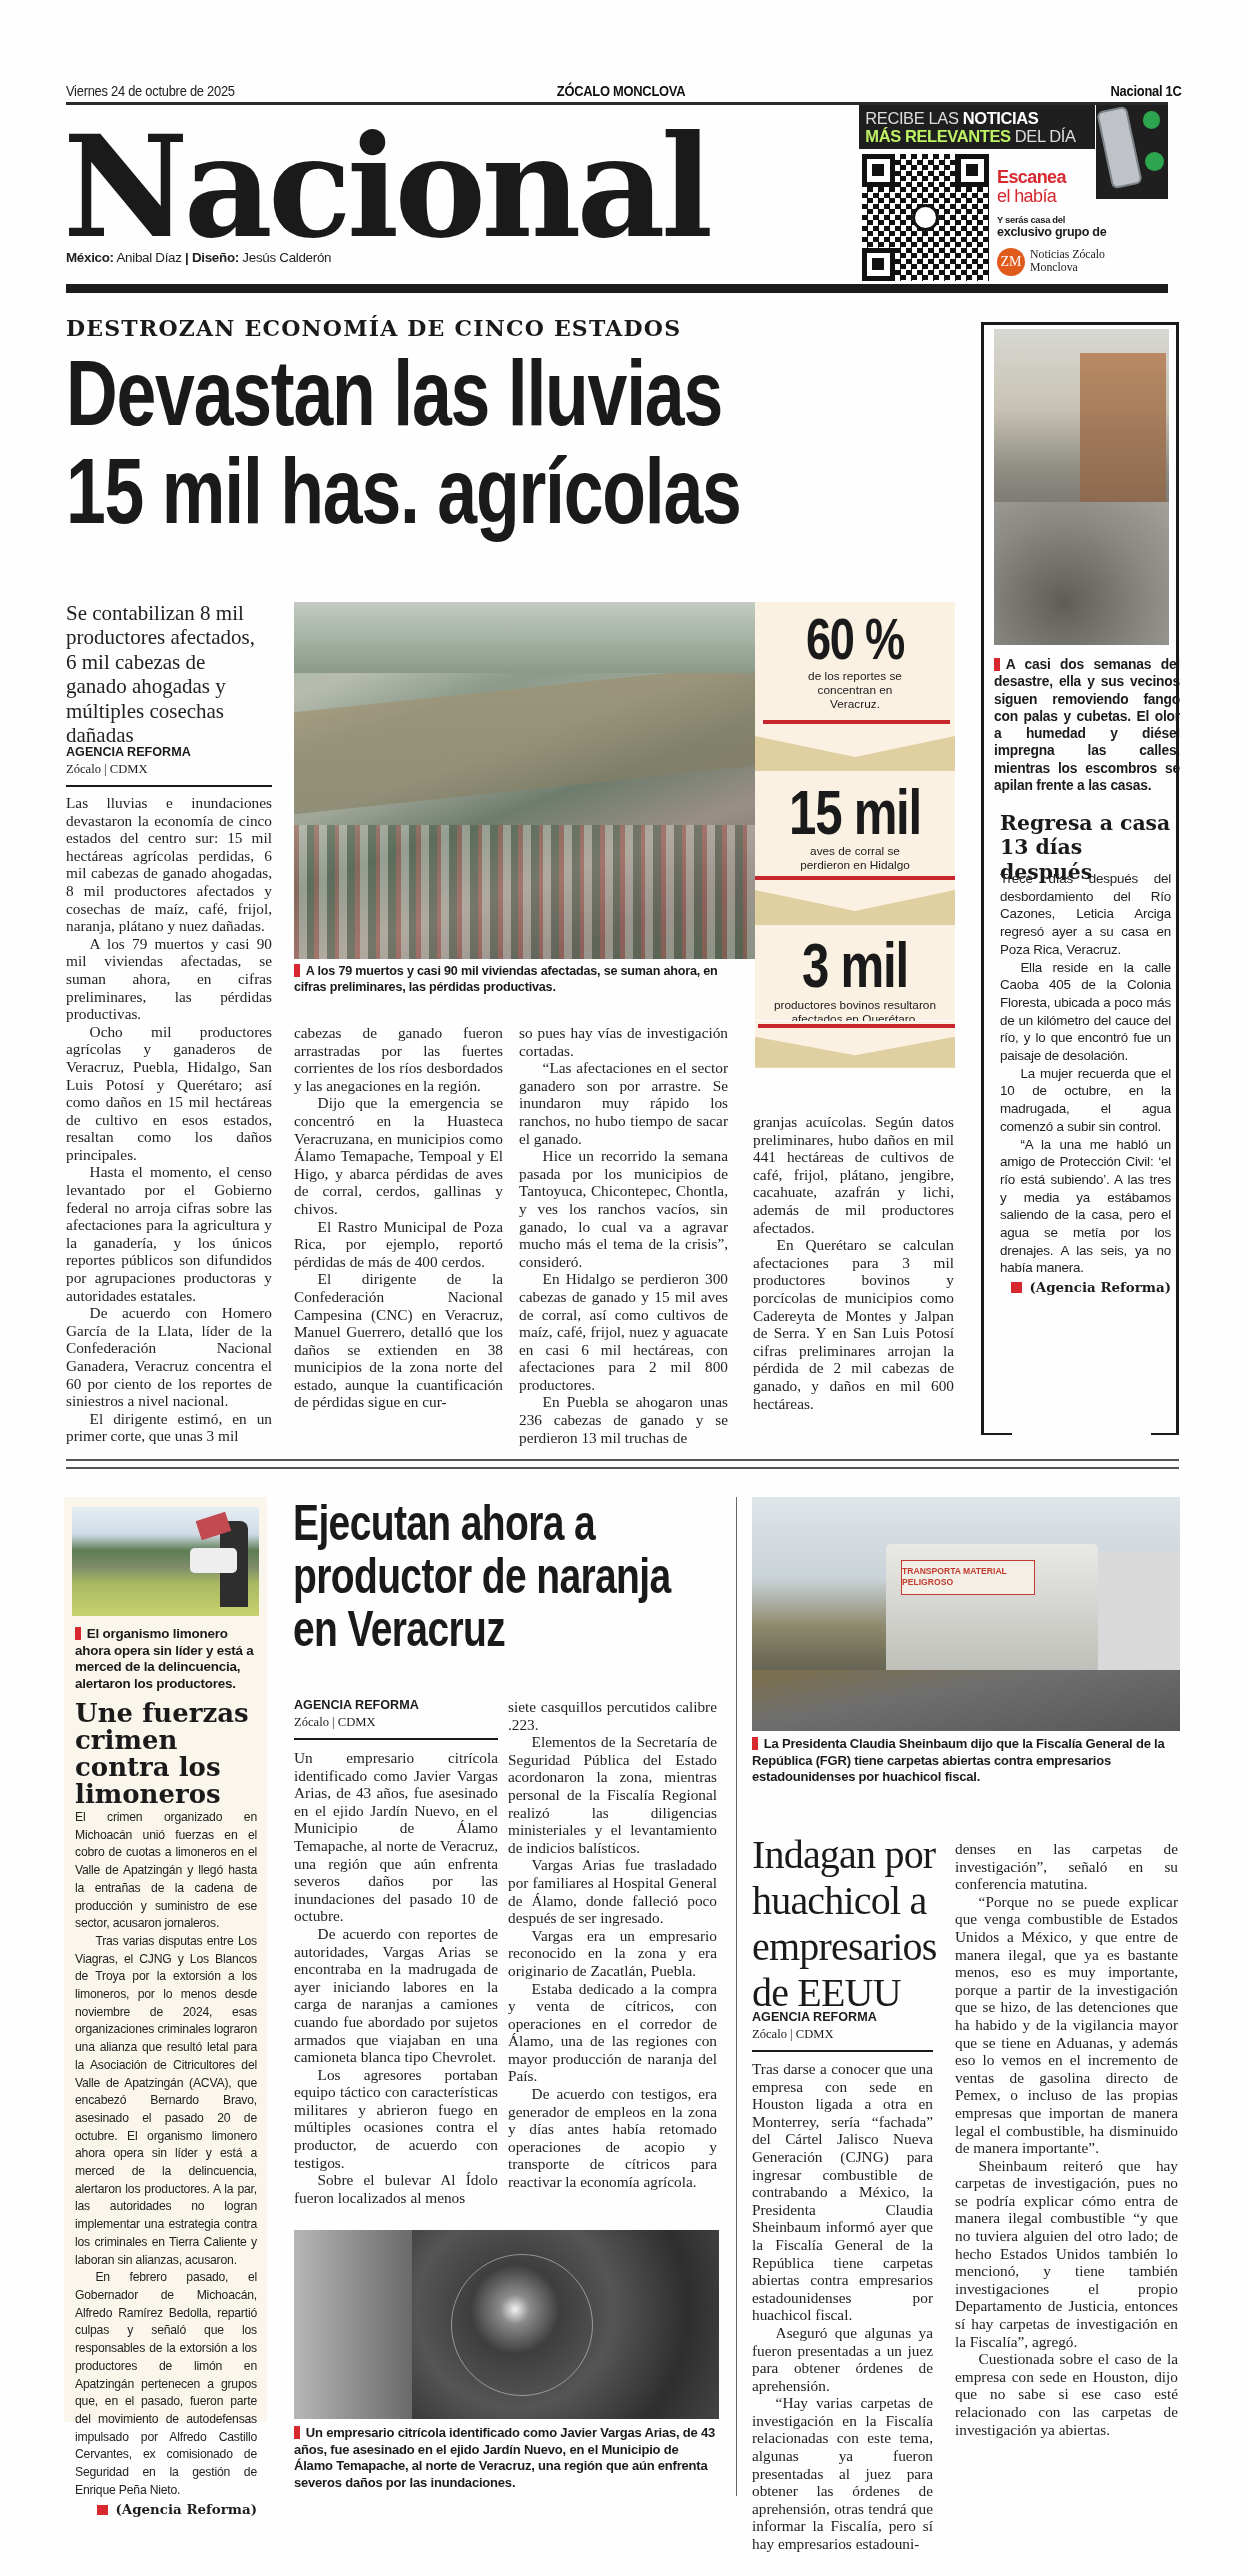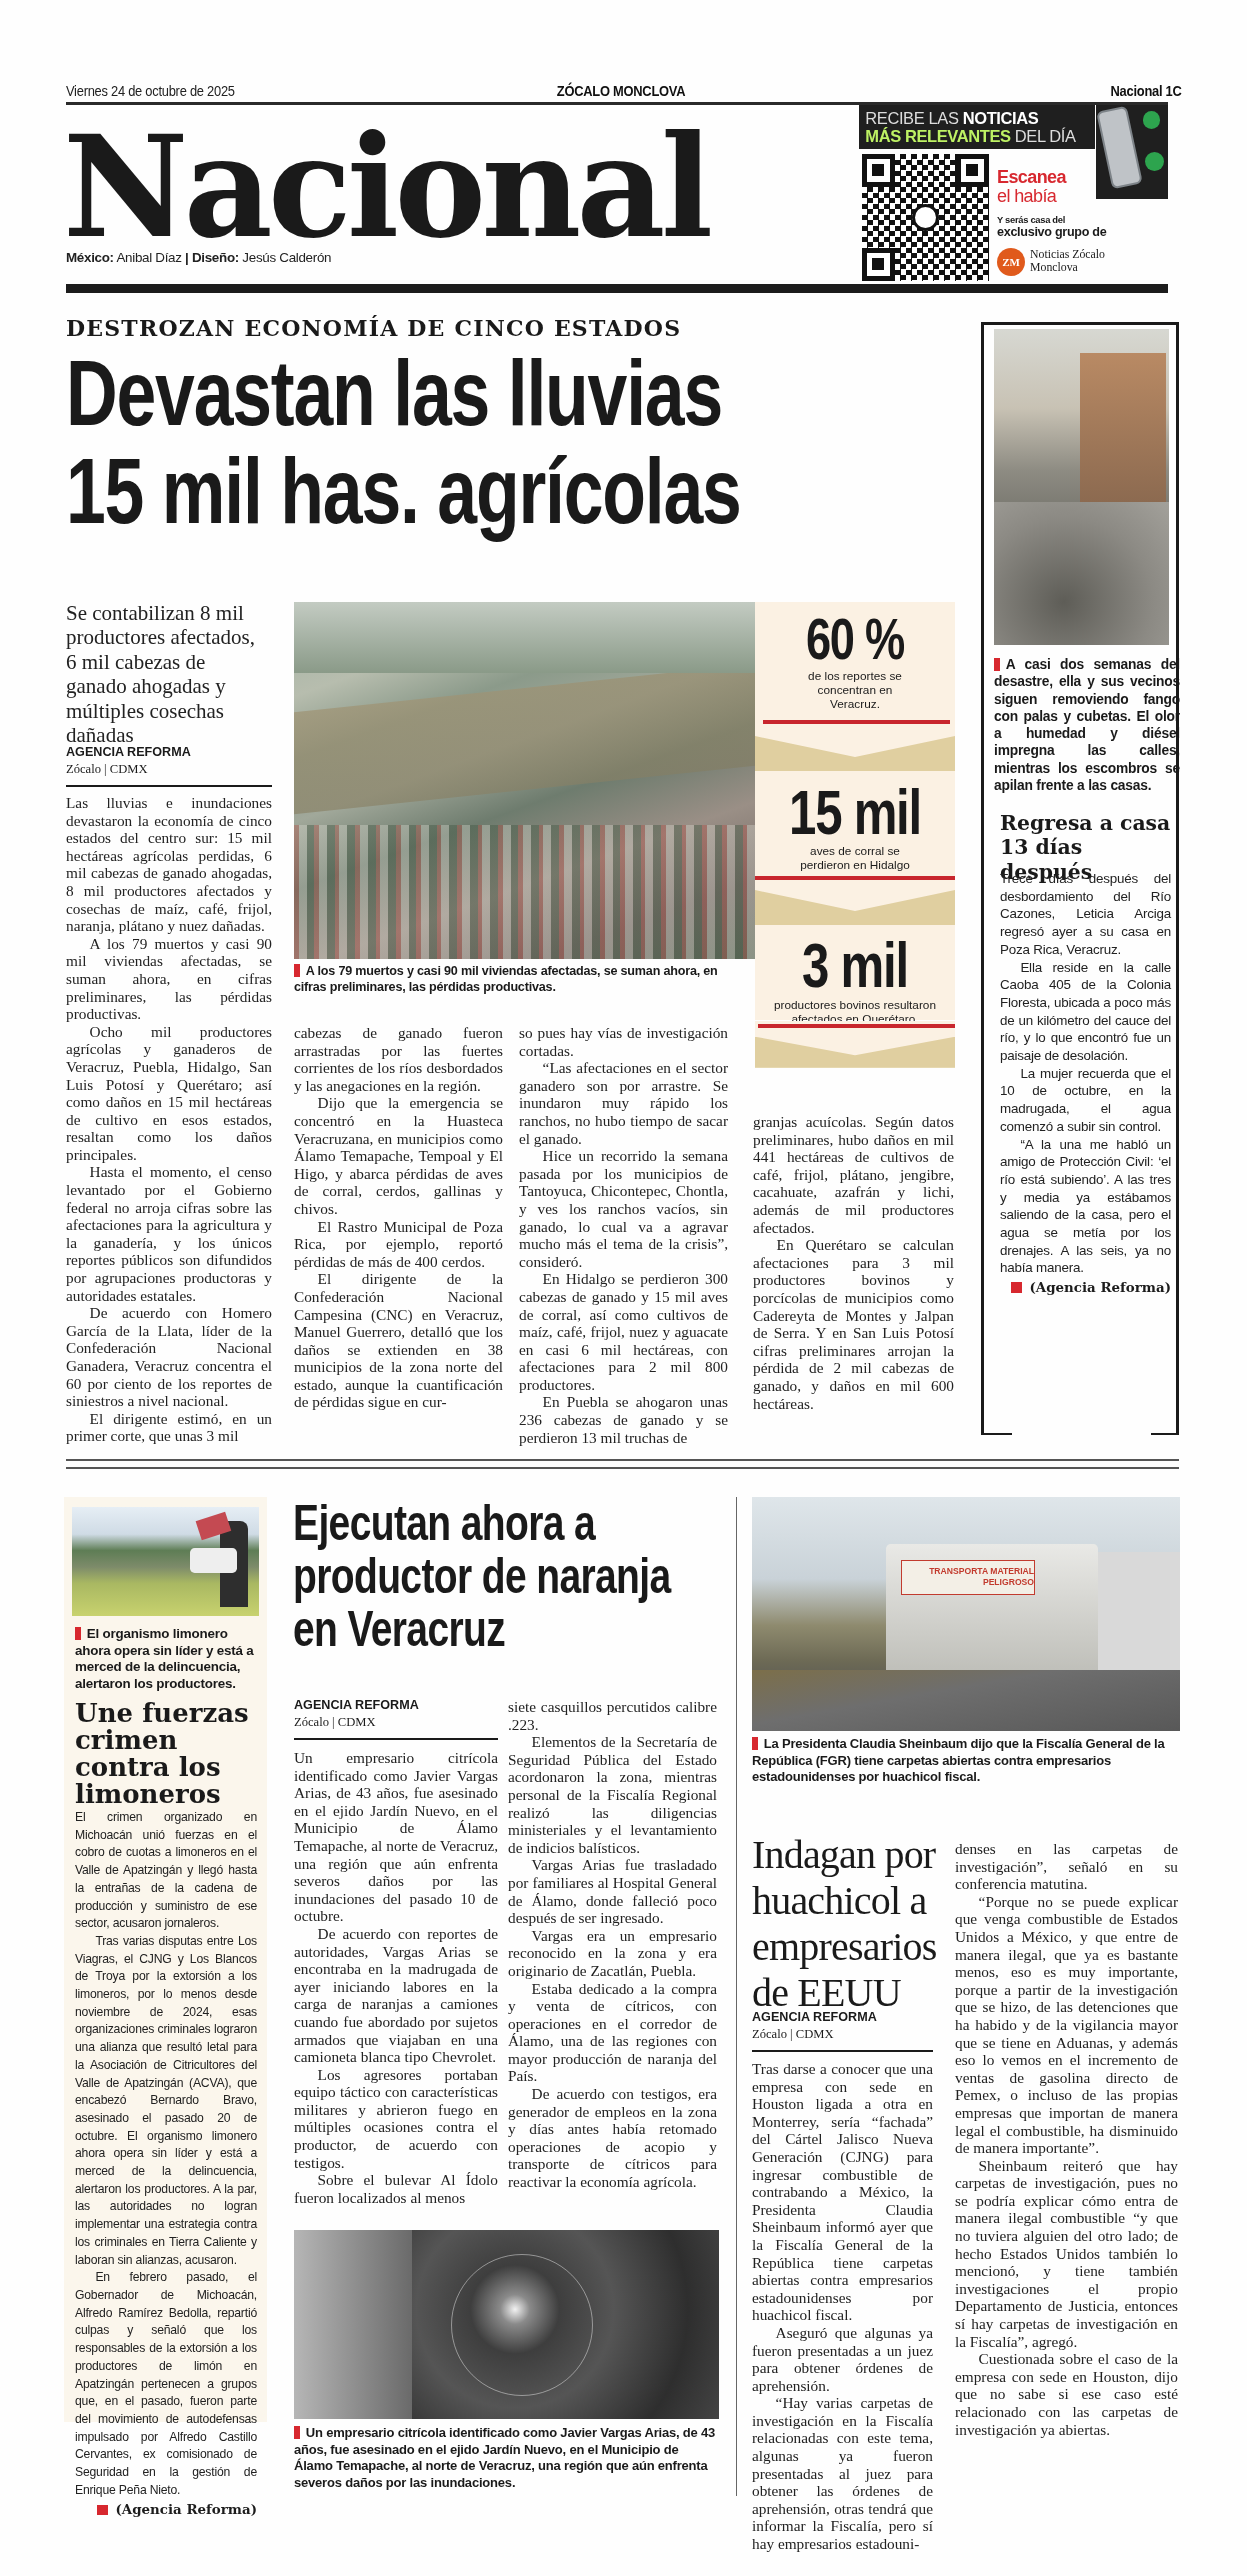--- a/index.html
+++ b/index.html
@@ -65,21 +65,21 @@
     <div style="position:absolute;left:50px;top:50px;width:27px;height:27px;border-radius:50%;background:#fff;border:3.1px solid #111"></div>
   </div>
   <div class="abs sans" style="left:138px;top:63px;color:#d7282f;font-size:18px;line-height:19px;letter-spacing:-0.6px">
     <div style="font-weight:bold">Escanea</div>
     <div>el había</div>
   </div>
   <div class="abs sans" style="left:138px;top:109px;color:#1a1a1a;font-weight:bold;letter-spacing:-0.3px">
     <div style="font-size:9.4px">Y serás casa del</div>
     <div style="font-size:12.6px">exclusivo grupo de</div>
   </div>
-  <div class="abs" style="left:138px;top:143px;width:28px;height:28px;border-radius:50%;background:#e05a1c;color:#fff;font-weight:bold;font-size:11px;line-height:28px;text-align:center;font-family:'Liberation Serif',serif">ZM</div>
+  <div class="abs" style="left:138px;top:143px;width:28px;height:28px;border-radius:50%;background:#e05a1c;color:#fff;font-weight:normal;font-size:14px;line-height:28px;text-align:center;font-family:'Liberation Serif',serif">ZM</div>
   <div class="abs serif" style="left:171px;top:143px;font-size:11.8px;line-height:13.4px;color:#1a1a1a">
     <div>Noticias Zócalo</div>
     <div>Monclova</div>
   </div>
 </div>
 
 <div class="abs" style="left:66px;top:284px;width:1102px;height:8.6px;background:#1c1c1c"></div>
 
 <div class="abs" style="left:66px;top:315px;font-family:'DejaVu Serif',serif;font-weight:bold;font-size:22px;letter-spacing:1.2px;color:#1a1a1a">DESTROZAN ECONOMÍA DE CINCO ESTADOS</div>
 <div class="abs" style="left:66px;top:344px;font-family:'Liberation Sans',sans-serif;font-weight:bold;color:#1a1a1a;font-size:93px;line-height:98px;letter-spacing:-1.6px;transform:scaleX(0.77);transform-origin:left;white-space:nowrap">
@@ -214,21 +214,21 @@
 <div class="abs photo" style="left:294px;top:2230px;width:425px;height:189px;background:radial-gradient(circle at 52% 42%,#f2f2f2 0%,#8a8a8a 6%,#3e3e3e 18%,#555 40%,#2e2e2e 70%,#4a4a4a 100%)">
   <div style="position:absolute;left:0;top:0;width:118px;height:189px;background:linear-gradient(90deg,#b6b6b6,#6a6a6a)"></div>
   <div style="position:absolute;left:157px;top:23.6px;width:142px;height:142px;border-radius:50%;border:0.8px solid rgba(230,230,230,.5)"></div>
 </div>
 <div class="abs caption" style="left:294px;top:2425px;width:425px;font-size:13px;line-height:16.5px"><span class="redbar"></span><span>Un empresario citrícola identificado como Javier Vargas Arias, de 43 años, fue asesinado en el ejido Jardín Nuevo, en el Municipio de Álamo Temapache, al norte de Veracruz, una región que aún enfrenta severos daños por las inundaciones.</span></div>
 
 <div class="abs" style="left:736px;top:1497px;width:0.8px;height:999px;background:#666"></div>
 
 <div class="abs photo" style="left:752px;top:1497px;width:428px;height:234px;background:linear-gradient(180deg,#dfe6ea 0%,#c9d2d8 35%,#8e8a6e 55%,#6d6a55 70%,#545454 85%,#6c6c6c 100%)">
   <div style="position:absolute;left:134px;top:47px;width:212px;height:134px;background:linear-gradient(180deg,#e9e9e6,#bdbdb7);border-radius:4.7px"></div>
-  <div style="position:absolute;left:149px;top:63px;width:134px;height:35px;background:#f3efe6;border:1.6px solid #c23b2e;color:#c23b2e;font:bold 8.6px 'Liberation Sans',sans-serif;text-align:right;line-height:11px;padding-top:4.7px">TRANSPORTA MATERIAL PELIGROSO</div>
+  <div style="position:absolute;left:149px;top:63px;width:134px;height:35px;background:#f3efe6;border:1.6px solid #c23b2e;color:#c23b2e;font:bold 8.6px 'Liberation Sans',sans-serif;text-align:left;line-height:11px;padding-top:4.7px">TRANSPORTA MATERIAL PELIGROSO</div>
   <div style="position:absolute;left:346px;top:55px;width:82px;height:134px;background:#d9d9d9"></div>
   <div style="position:absolute;left:0;top:173px;width:428px;height:61px;background:linear-gradient(170deg,#7c6f4a 0%,#6e6e6e 40%,#585858 100%)"></div>
 </div>
 <div class="abs caption" style="left:752px;top:1736px;width:425px;font-size:13px;line-height:16.5px"><span class="redbar"></span><span>La Presidenta Claudia Sheinbaum dijo que la Fiscalía General de la República (FGR) tiene carpetas abiertas contra empresarios estadounidenses por huachicol fiscal.</span></div>
 
 <div class="abs serif" style="left:752px;top:1832px;width:197px;font-size:40px;line-height:46px;color:#1a1a1a;letter-spacing:-0.8px">Indagan por huachicol a empresarios de EEUU</div>
 <div class="abs" style="left:752px;top:2010px;width:181px">
   <div class="byline-agency">AGENCIA REFORMA</div>
   <div class="byline-loc">Zócalo | CDMX</div>
   <div class="rule" style="margin-top:7.9px"></div>

